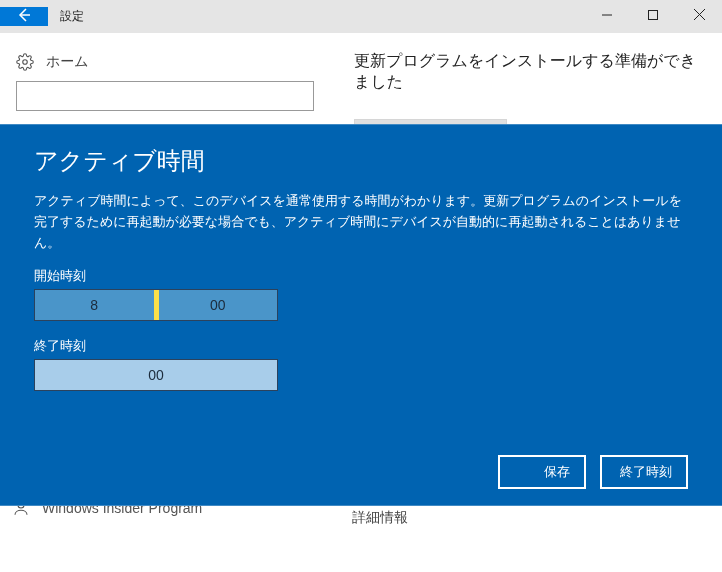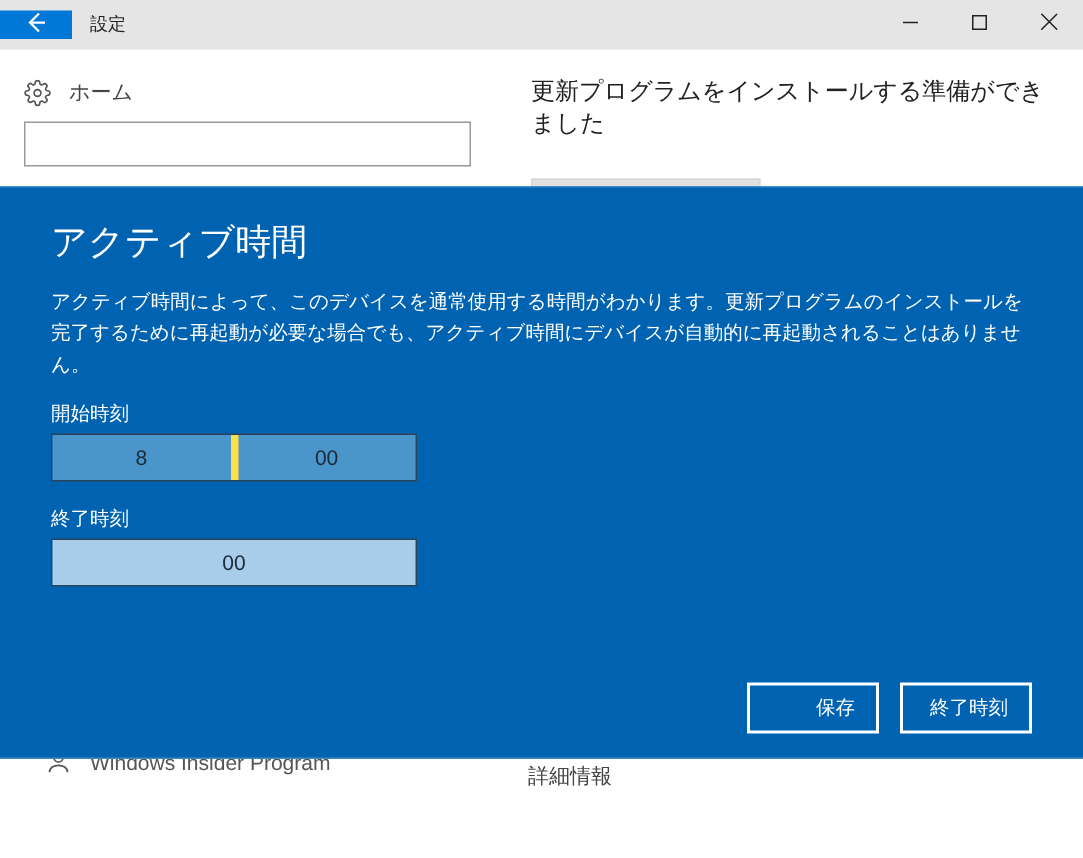--- a/index.html
+++ b/index.html
@@ -90,21 +90,21 @@
     color: #444;
     padding: 6px 16px;
     font-size: 13px;
     opacity: .6;
   }
 
   .bottom-bg {
     position: absolute;
     left: 0; right: 0; bottom: 0;
     height: 82px;
-    padding-left: 30px;
+    padding-left: 12px;
     box-sizing: border-box;
   }
   .insider-row {
     display: flex; align-items: center;
     color: #555; font-size: 14px;
     margin-top: 8px;
   }
   .insider-row .icon { margin-right: 12px; display:flex; }
   .details-link {
     position: absolute;

